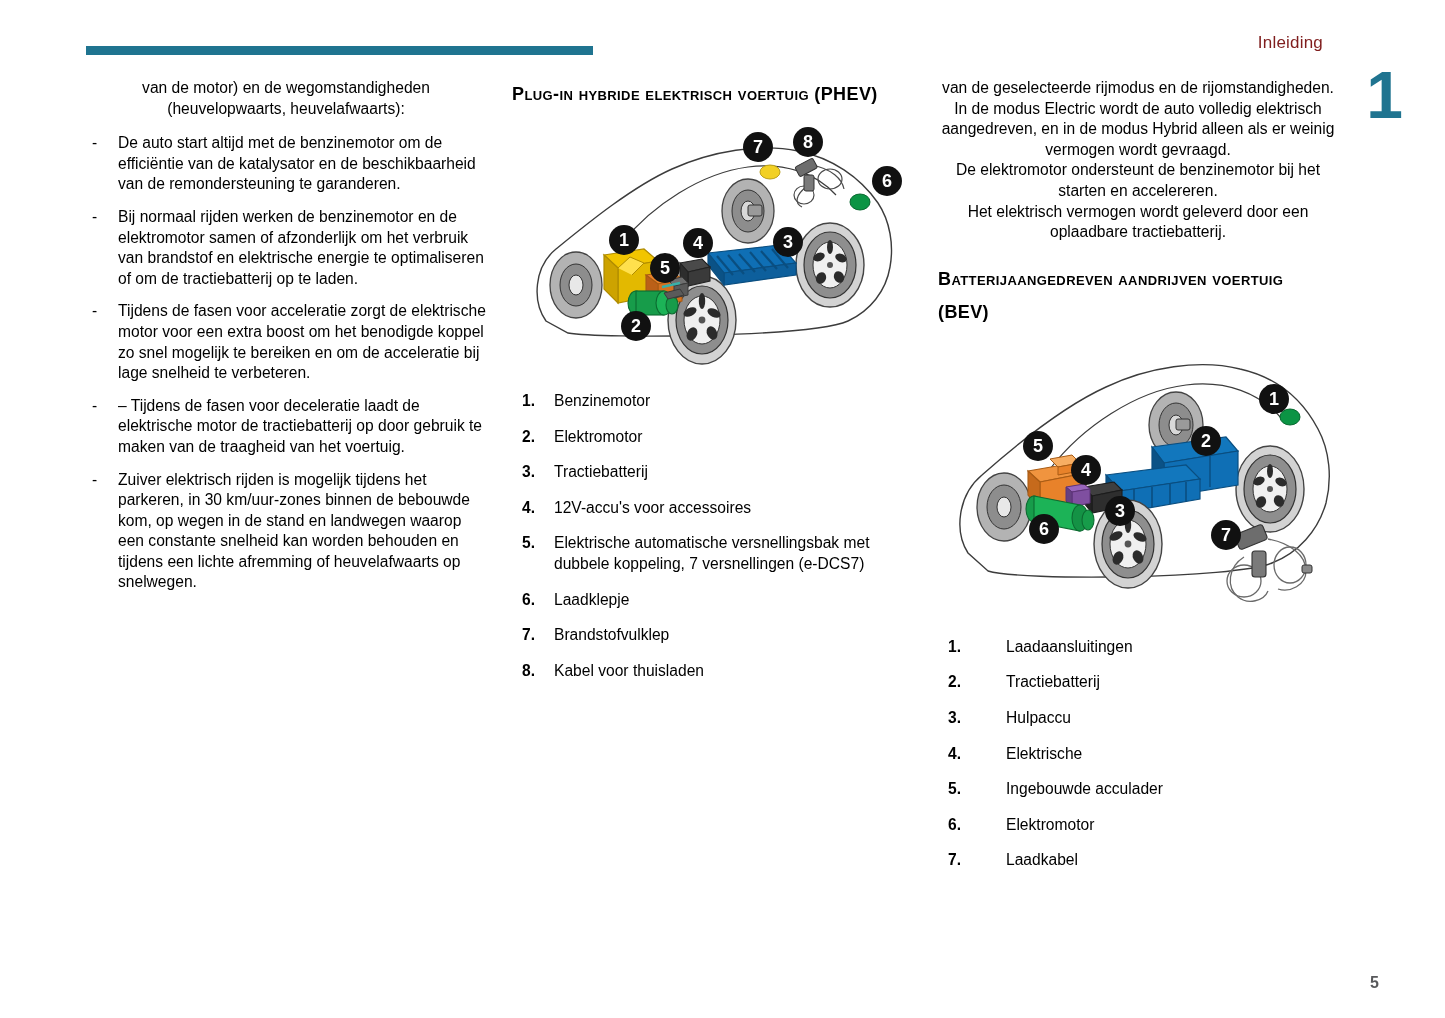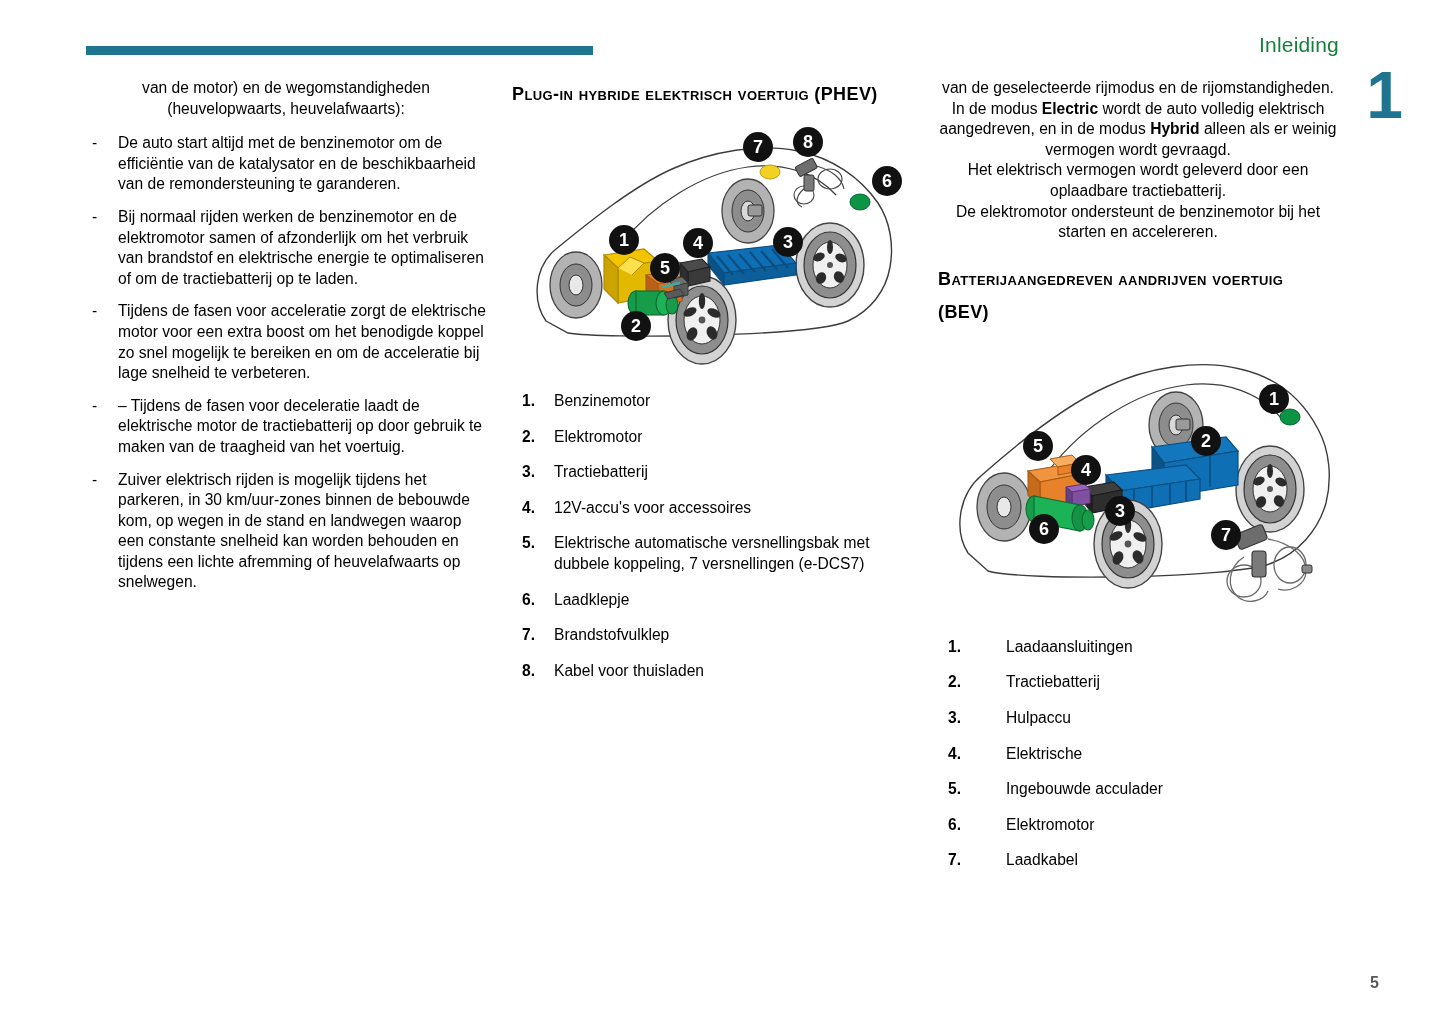--- a/index.html
+++ b/index.html
@@ -17,23 +17,23 @@
 
   
   .header-bar {
     position: absolute;
     left: 86px; top: 46px;
     width: 507px; height: 9px;
     background: #1f7490;
   }
   .header-label {
     position: absolute;
-    right: 106px; top: 33px;
-    font-size: 21px;
-    color: #15803d;
+    right: 122px; top: 33px;
+    font-size: 17px;
+    color: #7f1d1d;
     letter-spacing: 0.2px;
   }
   .chapter-number {
     position: absolute;
     right: 42px; top: 62px;
     font-size: 66px;
     font-weight: bold;
     color: #1f7490;
     line-height: 1;
     font-family: "Liberation Sans", sans-serif;
@@ -113,21 +113,21 @@
   ol.num-list > li .num {
     position: absolute;
     left: 10px; top: 0;
     font-weight: bold;
     font-size: 15.6px;
   }
 
   .diagram-wrap { position: relative; }
   svg.car-diagram { display: block; }
 
-  b, strong { font-weight: bold; }
+  b, strong { font-weight: normal; }
 </style>
 </head>
 <body>
 
 <div class="header-bar"></div>
 <div class="header-label">Inleiding</div>
 <div class="chapter-number">1</div>
 <div class="page-number">5</div>
 
 <div class="col col-left">
@@ -343,22 +343,22 @@
       <span>Kabel voor thuisladen</span>
     </li>
   </ol>
 
 </div>
 
 <div class="col col-right">
 
   <p class="body">van de geselecteerde rijmodus en de rijomstandigheden.</p>
   <p class="body"><span>In de modus </span><b>Electric</b><span> wordt de auto volledig elektrisch aangedreven, en in de modus </span><b>Hybrid</b><span> alleen als er weinig vermogen wordt gevraagd.</span></p>
+  <p class="body">De elektromotor ondersteunt de benzinemotor bij het starten en accelereren.</p>
   <p class="body">Het elektrisch vermogen wordt geleverd door een oplaadbare tractiebatterij.</p>
-  <p class="body">De elektromotor ondersteunt de benzinemotor bij het starten en accelereren.</p>
 
   <div class="gap-md"></div>
 
   <h2 class="section-title">Batterijaangedreven aandrijven voertuig (BEV)</h2>
 
   <div class="diagram-wrap" style="margin-top:10px;">
     <svg class="car-diagram" width="400" height="282" viewBox="0 0 400 282">
 
       <path d="M30 214 C16 192 20 156 44 136 C78 106 124 68 168 48 C210 28 262 20 302 30 C338 38 364 60 380 90 C392 112 394 140 388 164 C380 192 360 214 334 224 C296 240 82 242 50 232 Z" fill="#ffffff" stroke="#3c3c3c" stroke-width="1.4"></path>
       <path d="M112 130 C144 88 198 52 248 46 C288 41 322 54 344 80" fill="none" stroke="#3c3c3c" stroke-width="1.2"></path>

